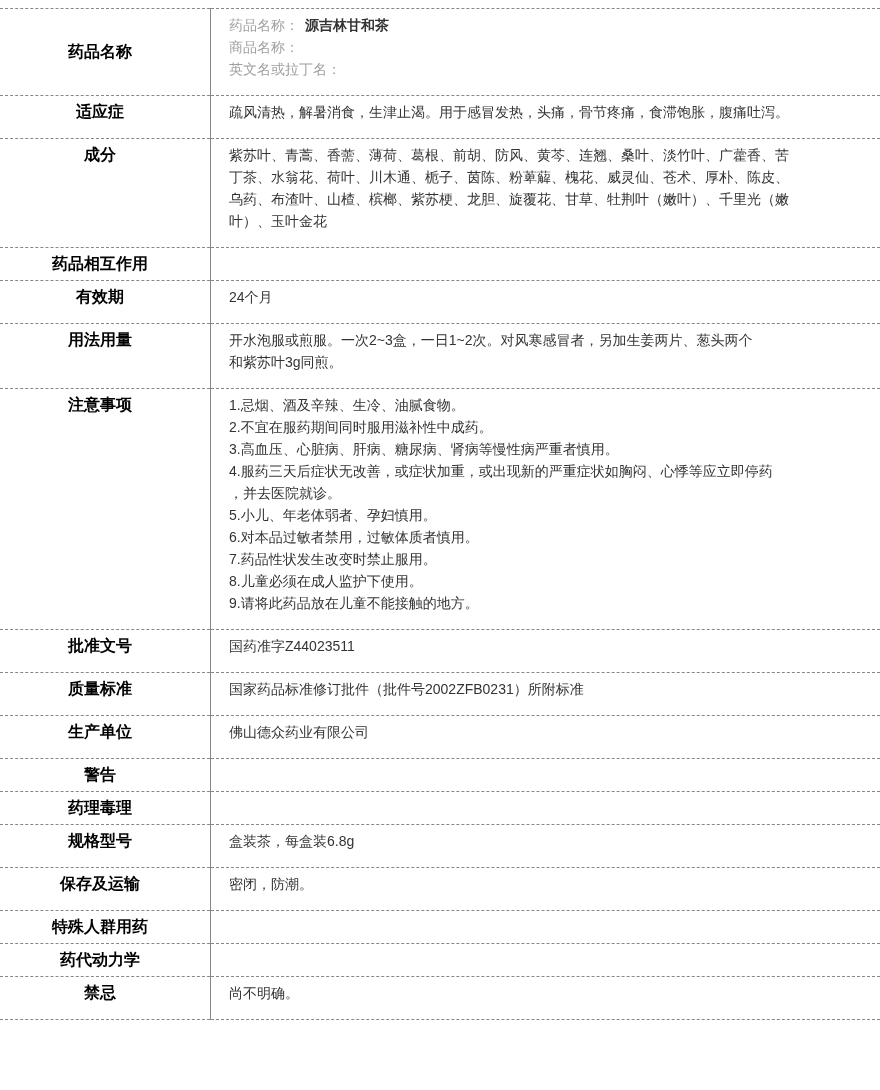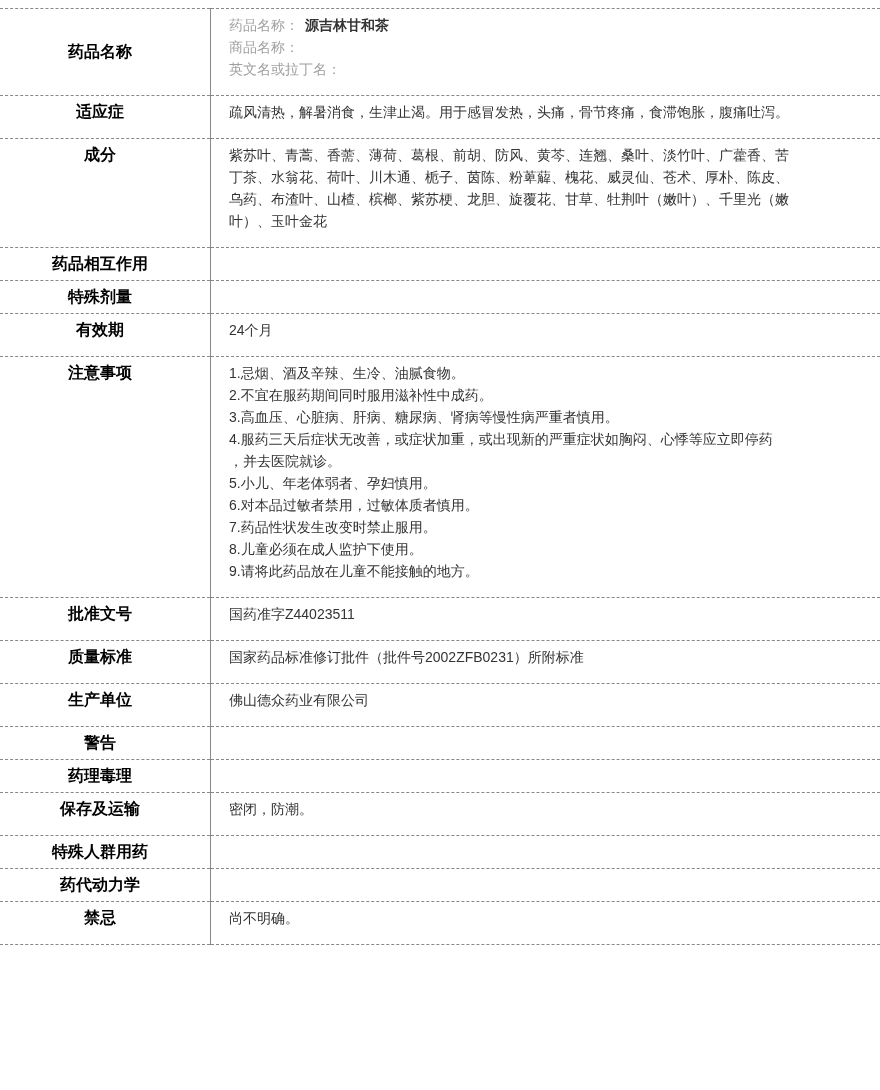--- a/index.html
+++ b/index.html
@@ -82,27 +82,30 @@
             <div class="line">丁茶、水翁花、荷叶、川木通、栀子、茵陈、粉萆薢、槐花、威灵仙、苍术、厚朴、陈皮、</div>
             <div class="line">乌药、布渣叶、山楂、槟榔、紫苏梗、龙胆、旋覆花、甘草、牡荆叶（嫩叶）、千里光（嫩</div>
             <div class="line">叶）、玉叶金花</div>
           </td>
         </tr>
         <tr>
           <td class="label-cell">药品相互作用</td>
           <td class="content-cell"></td>
         </tr>
         <tr>
-          <td class="label-cell">特殊剂量</td>
-          <td class="content-cell"></td>
-        </tr>
-        <tr>
           <td class="label-cell">有效期</td>
           <td class="content-cell">
             <div class="line">24个月</div>
+          </td>
+        </tr>
+        <tr>
+          <td class="label-cell">用法用量</td>
+          <td class="content-cell">
+            <div class="line">开水泡服或煎服。一次2~3盒，一日1~2次。对风寒感冒者，另加生姜两片、葱头两个</div>
+            <div class="line">和紫苏叶3g同煎。</div>
           </td>
         </tr>
         <tr>
           <td class="label-cell">注意事项</td>
           <td class="content-cell">
             <div class="line">1.忌烟、酒及辛辣、生冷、油腻食物。</div>
             <div class="line">2.不宜在服药期间同时服用滋补性中成药。</div>
             <div class="line">3.高血压、心脏病、肝病、糖尿病、肾病等慢性病严重者慎用。</div>
             <div class="line">4.服药三天后症状无改善，或症状加重，或出现新的严重症状如胸闷、心悸等应立即停药</div>
             <div class="line">，并去医院就诊。</div>
@@ -133,20 +136,26 @@
         </tr>
         <tr>
           <td class="label-cell">警告</td>
           <td class="content-cell"></td>
         </tr>
         <tr>
           <td class="label-cell">药理毒理</td>
           <td class="content-cell"></td>
         </tr>
         <tr>
+          <td class="label-cell">规格型号</td>
+          <td class="content-cell">
+            <div class="line">盒装茶，每盒装6.8g</div>
+          </td>
+        </tr>
+        <tr>
           <td class="label-cell">保存及运输</td>
           <td class="content-cell">
             <div class="line">密闭，防潮。</div>
           </td>
         </tr>
         <tr>
           <td class="label-cell">特殊人群用药</td>
           <td class="content-cell"></td>
         </tr>
         <tr>

